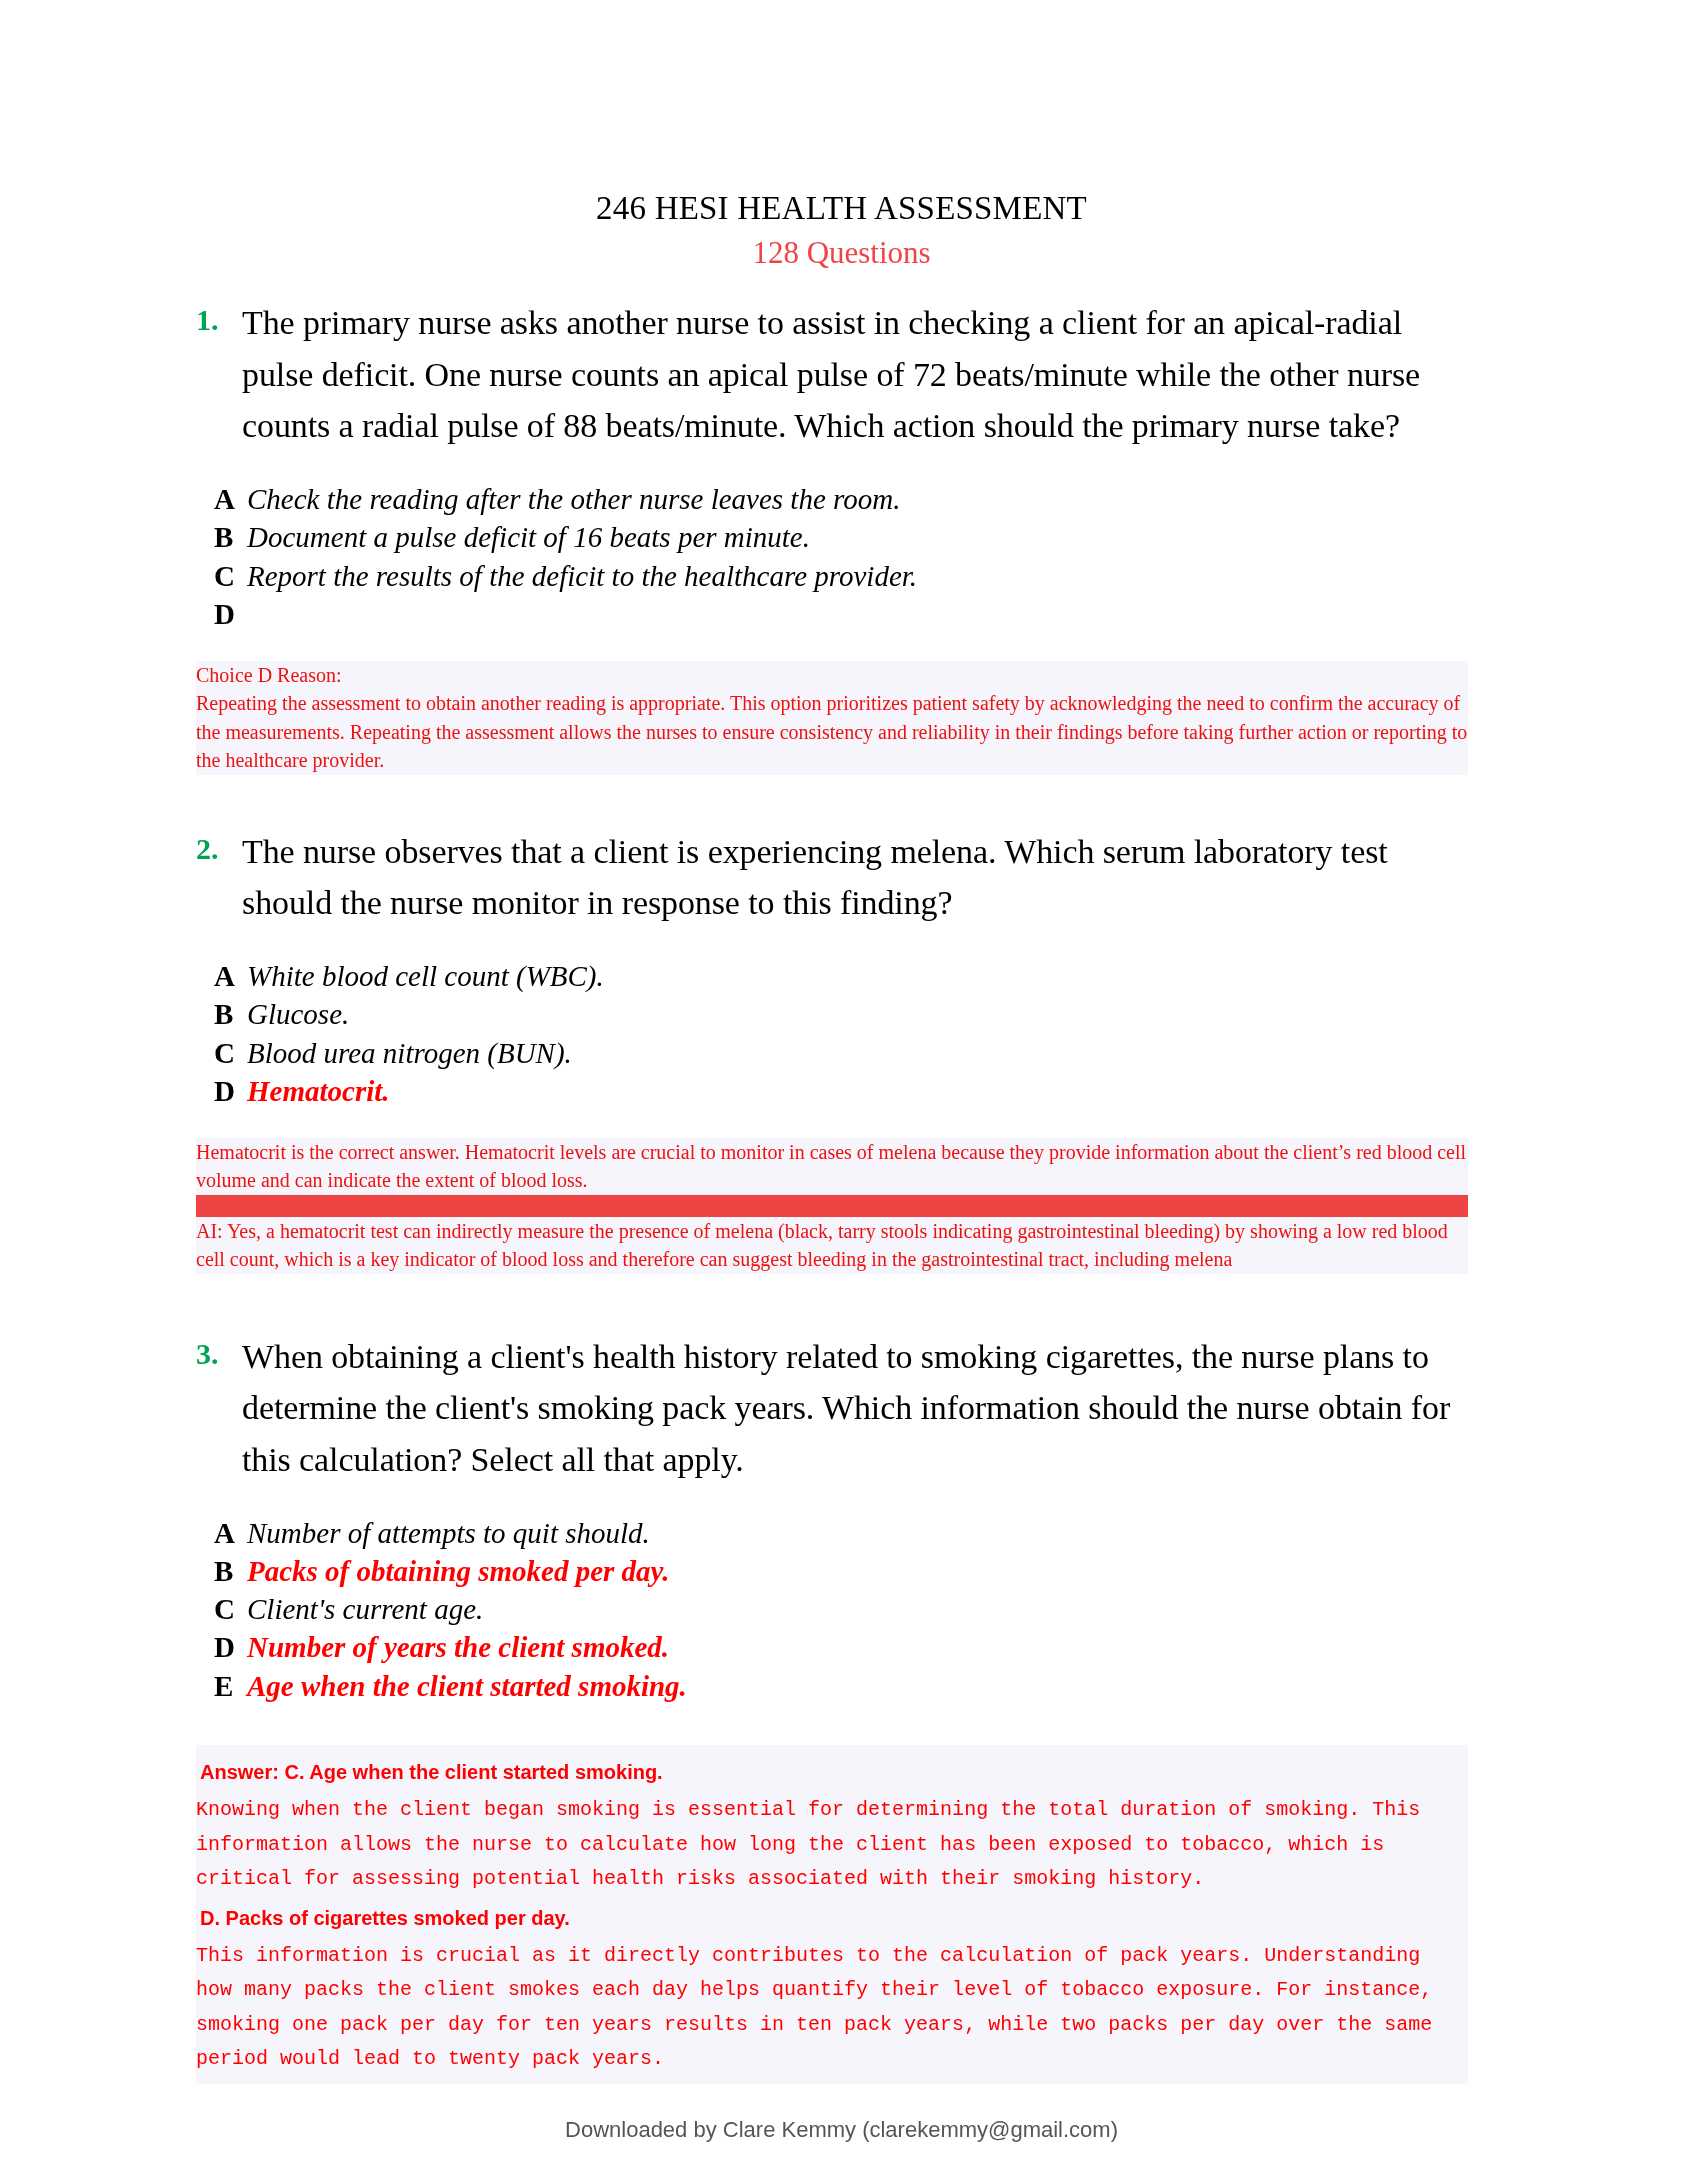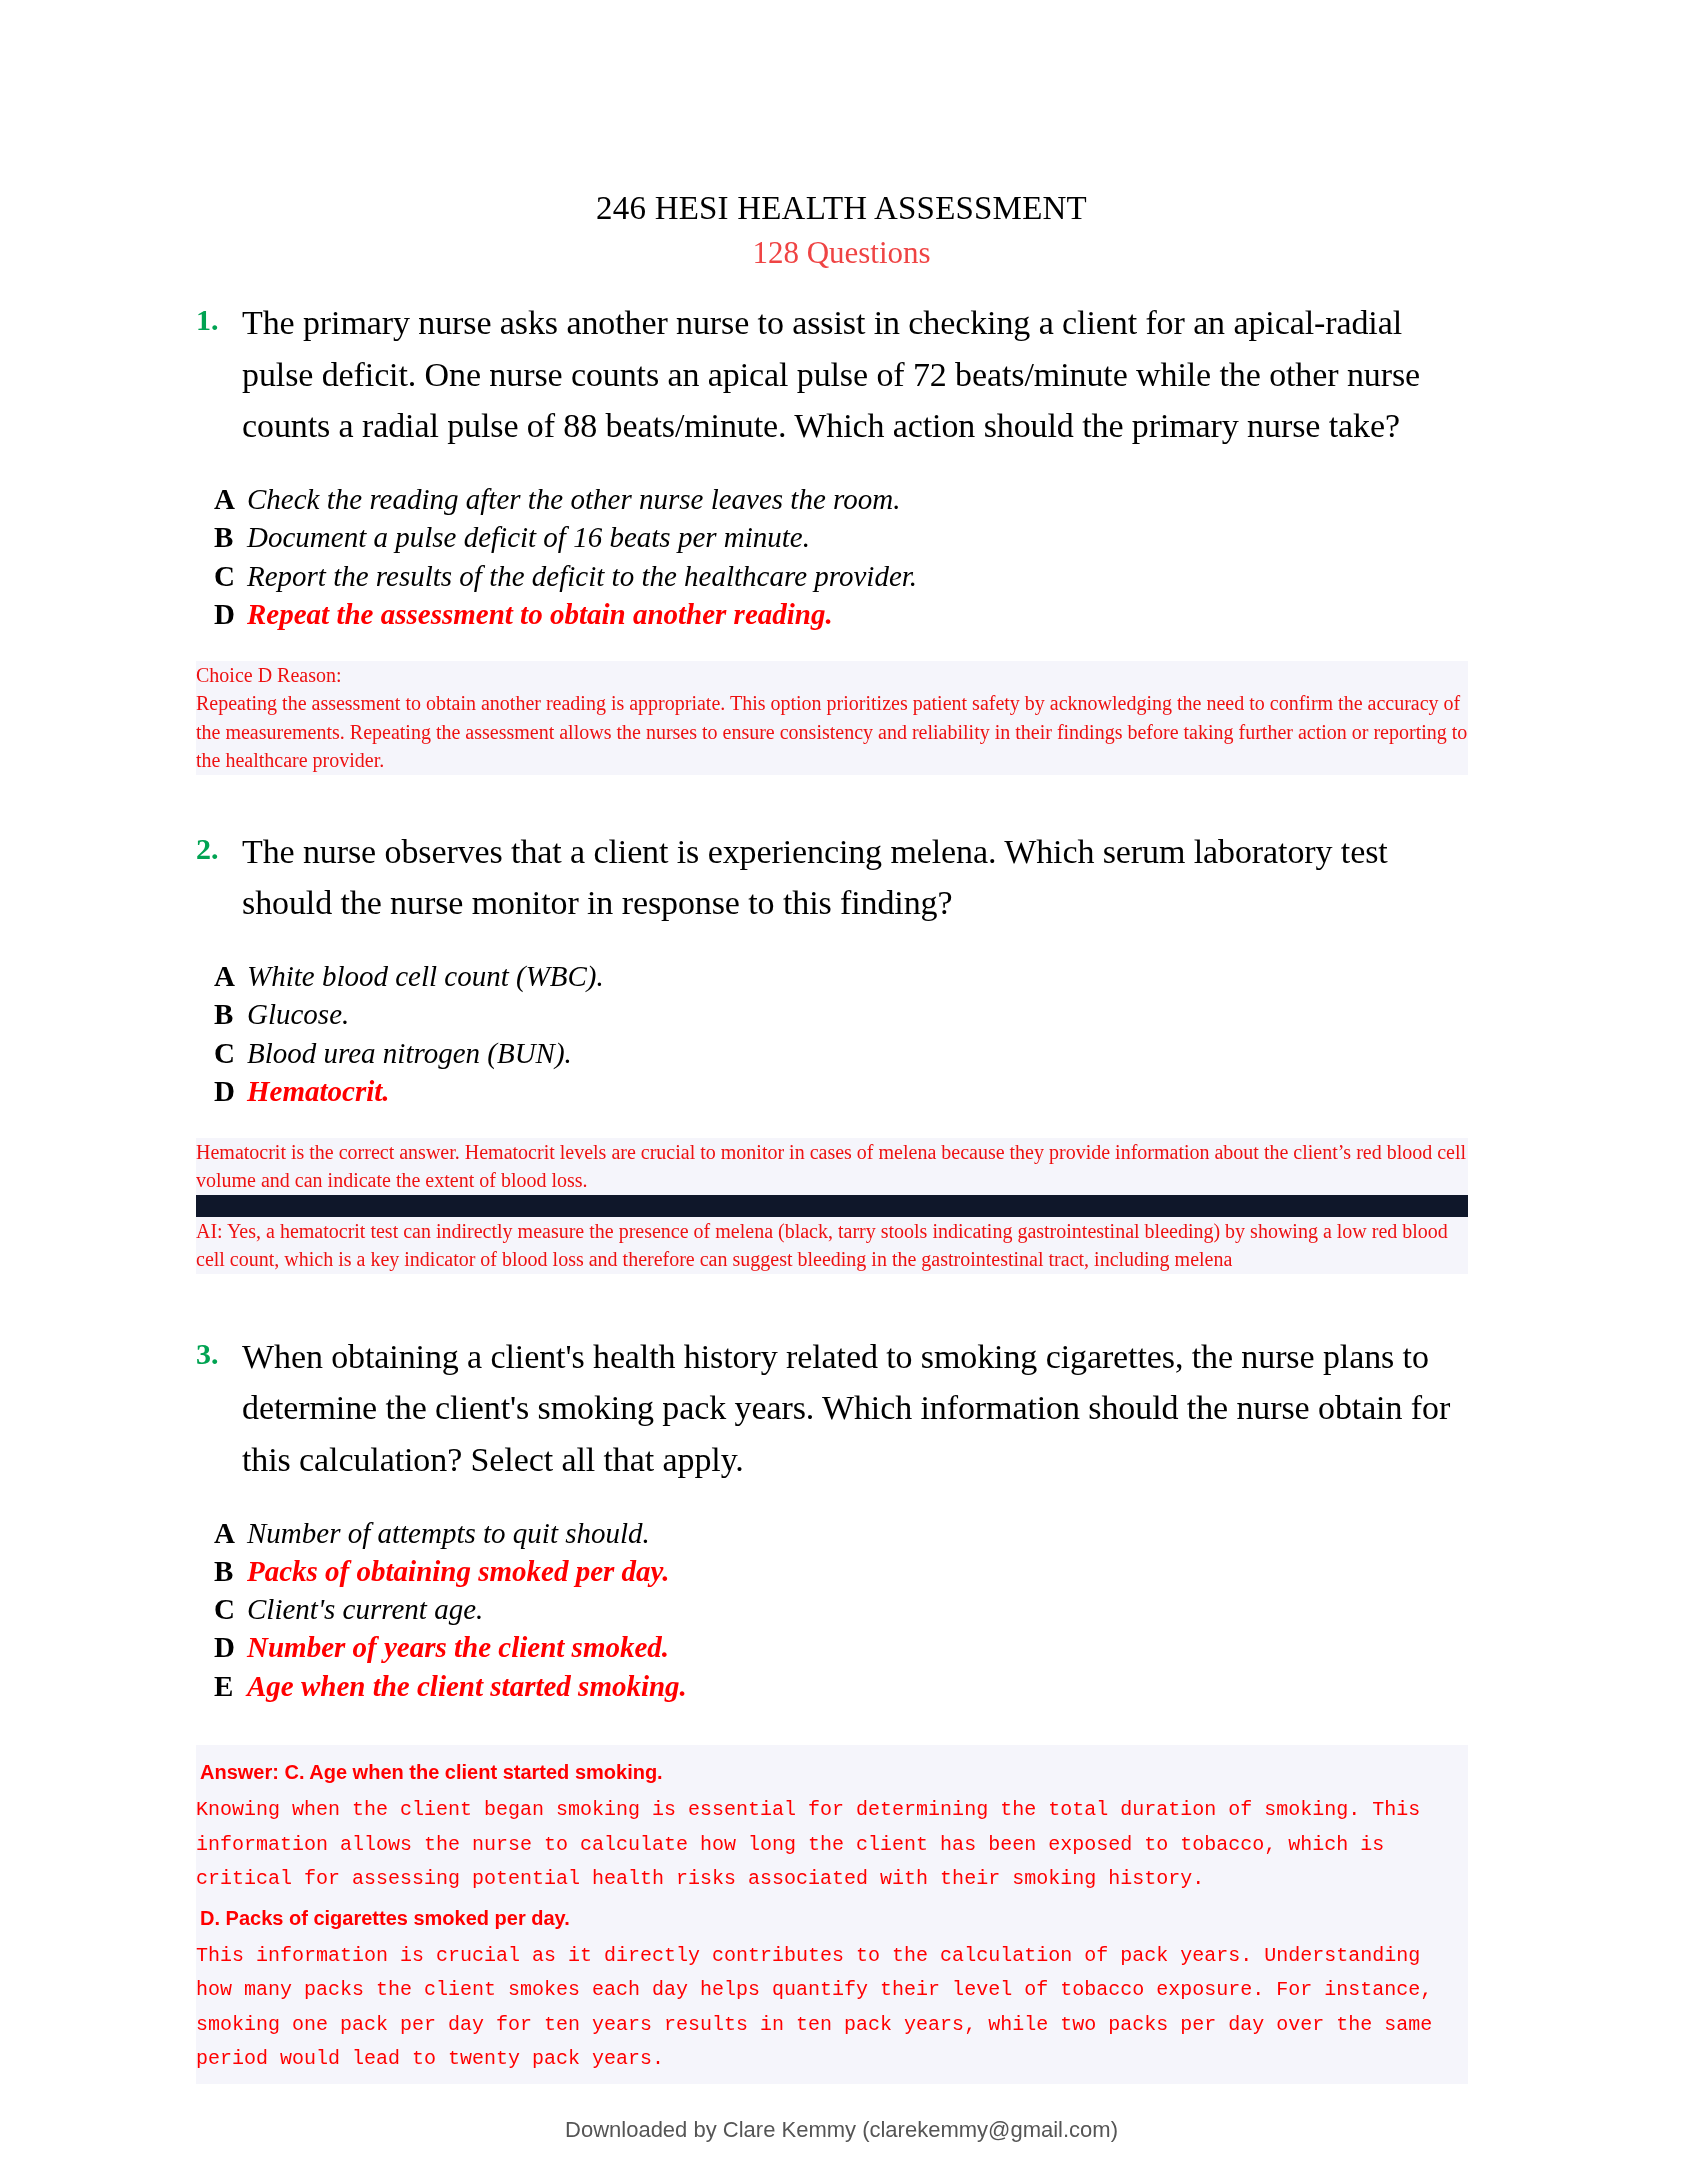--- a/index.html
+++ b/index.html
@@ -114,21 +114,21 @@
     font-weight: bold;
   }
 
   
   .rationale {
     margin-top: 28px;
     font-family: "Liberation Serif", serif;
     font-size: 20px;
     color: #ee1111;
     line-height: 1.42;
-    background: #0f172a;
+    background: #ef4444;
     width: fit-content;
     max-width: 1272px;
   }
   .rationale p {
     margin: 0;
     background: #f5f5fb;
   }
   .rationale p + p {
     margin-top: 22px;
   }
@@ -194,21 +194,20 @@
       <div class="option">
         <span class="opt-letter">B</span>
         <span class="opt-text">Document a pulse deficit of 16 beats per minute.</span>
       </div>
       <div class="option">
         <span class="opt-letter">C</span>
         <span class="opt-text">Report the results of the deficit to the healthcare provider.</span>
       </div>
       <div class="option">
         <span class="opt-letter">D</span>
-        <span class="opt-text correct">Repeat the assessment to obtain another reading.</span>
       </div>
     </div>
 
     <div class="rationale">
       <p>Choice D Reason:</p>
       <p style="margin-top:0"> Repeating the assessment to obtain another reading is appropriate. This option prioritizes patient safety by acknowledging the need to confirm the accuracy of the measurements. Repeating the assessment allows the nurses to ensure consistency and reliability in their findings before taking further action or reporting to the healthcare provider.</p>
     </div>
 
     <div class="spacer-q2"></div>
 

